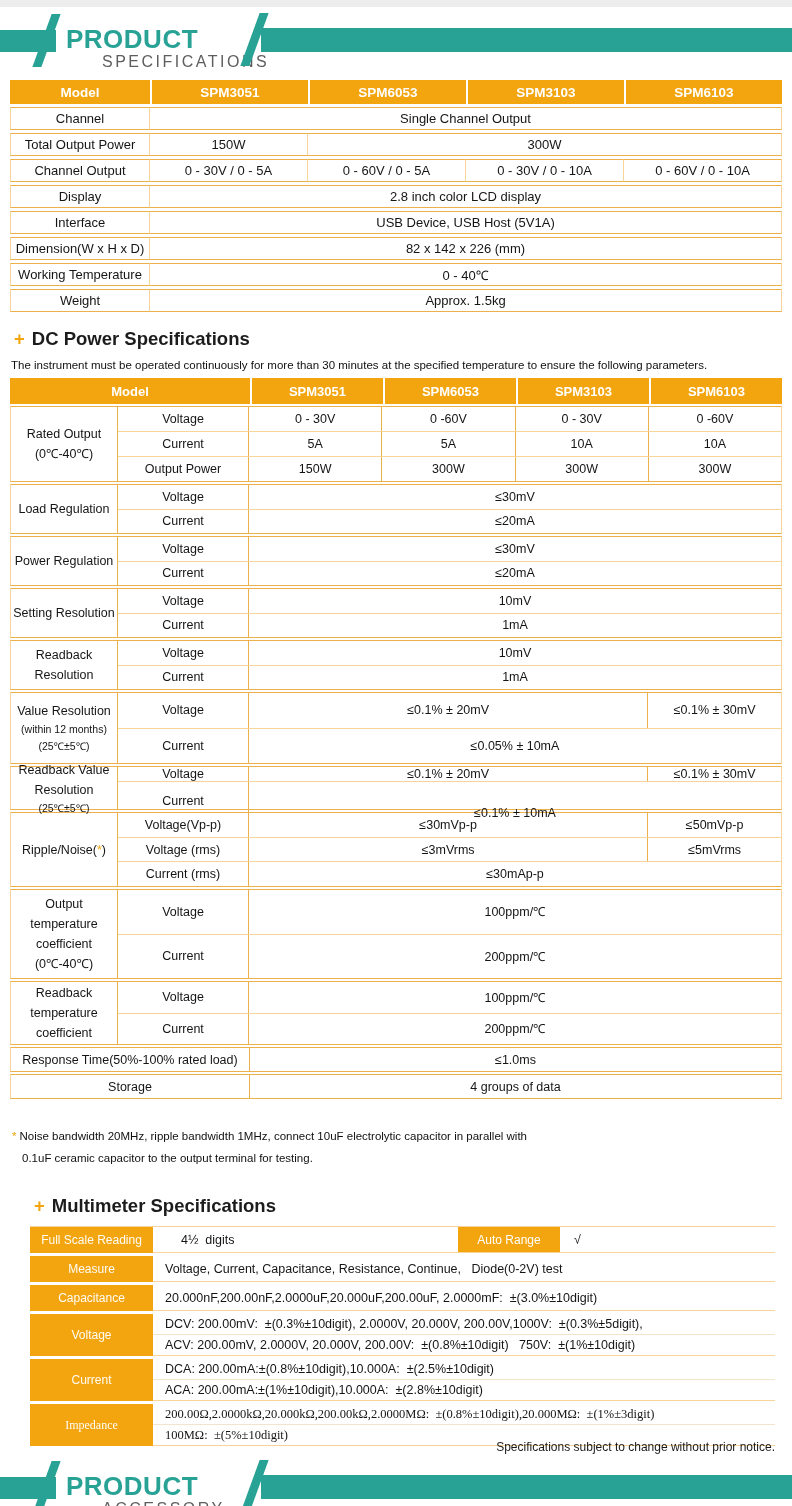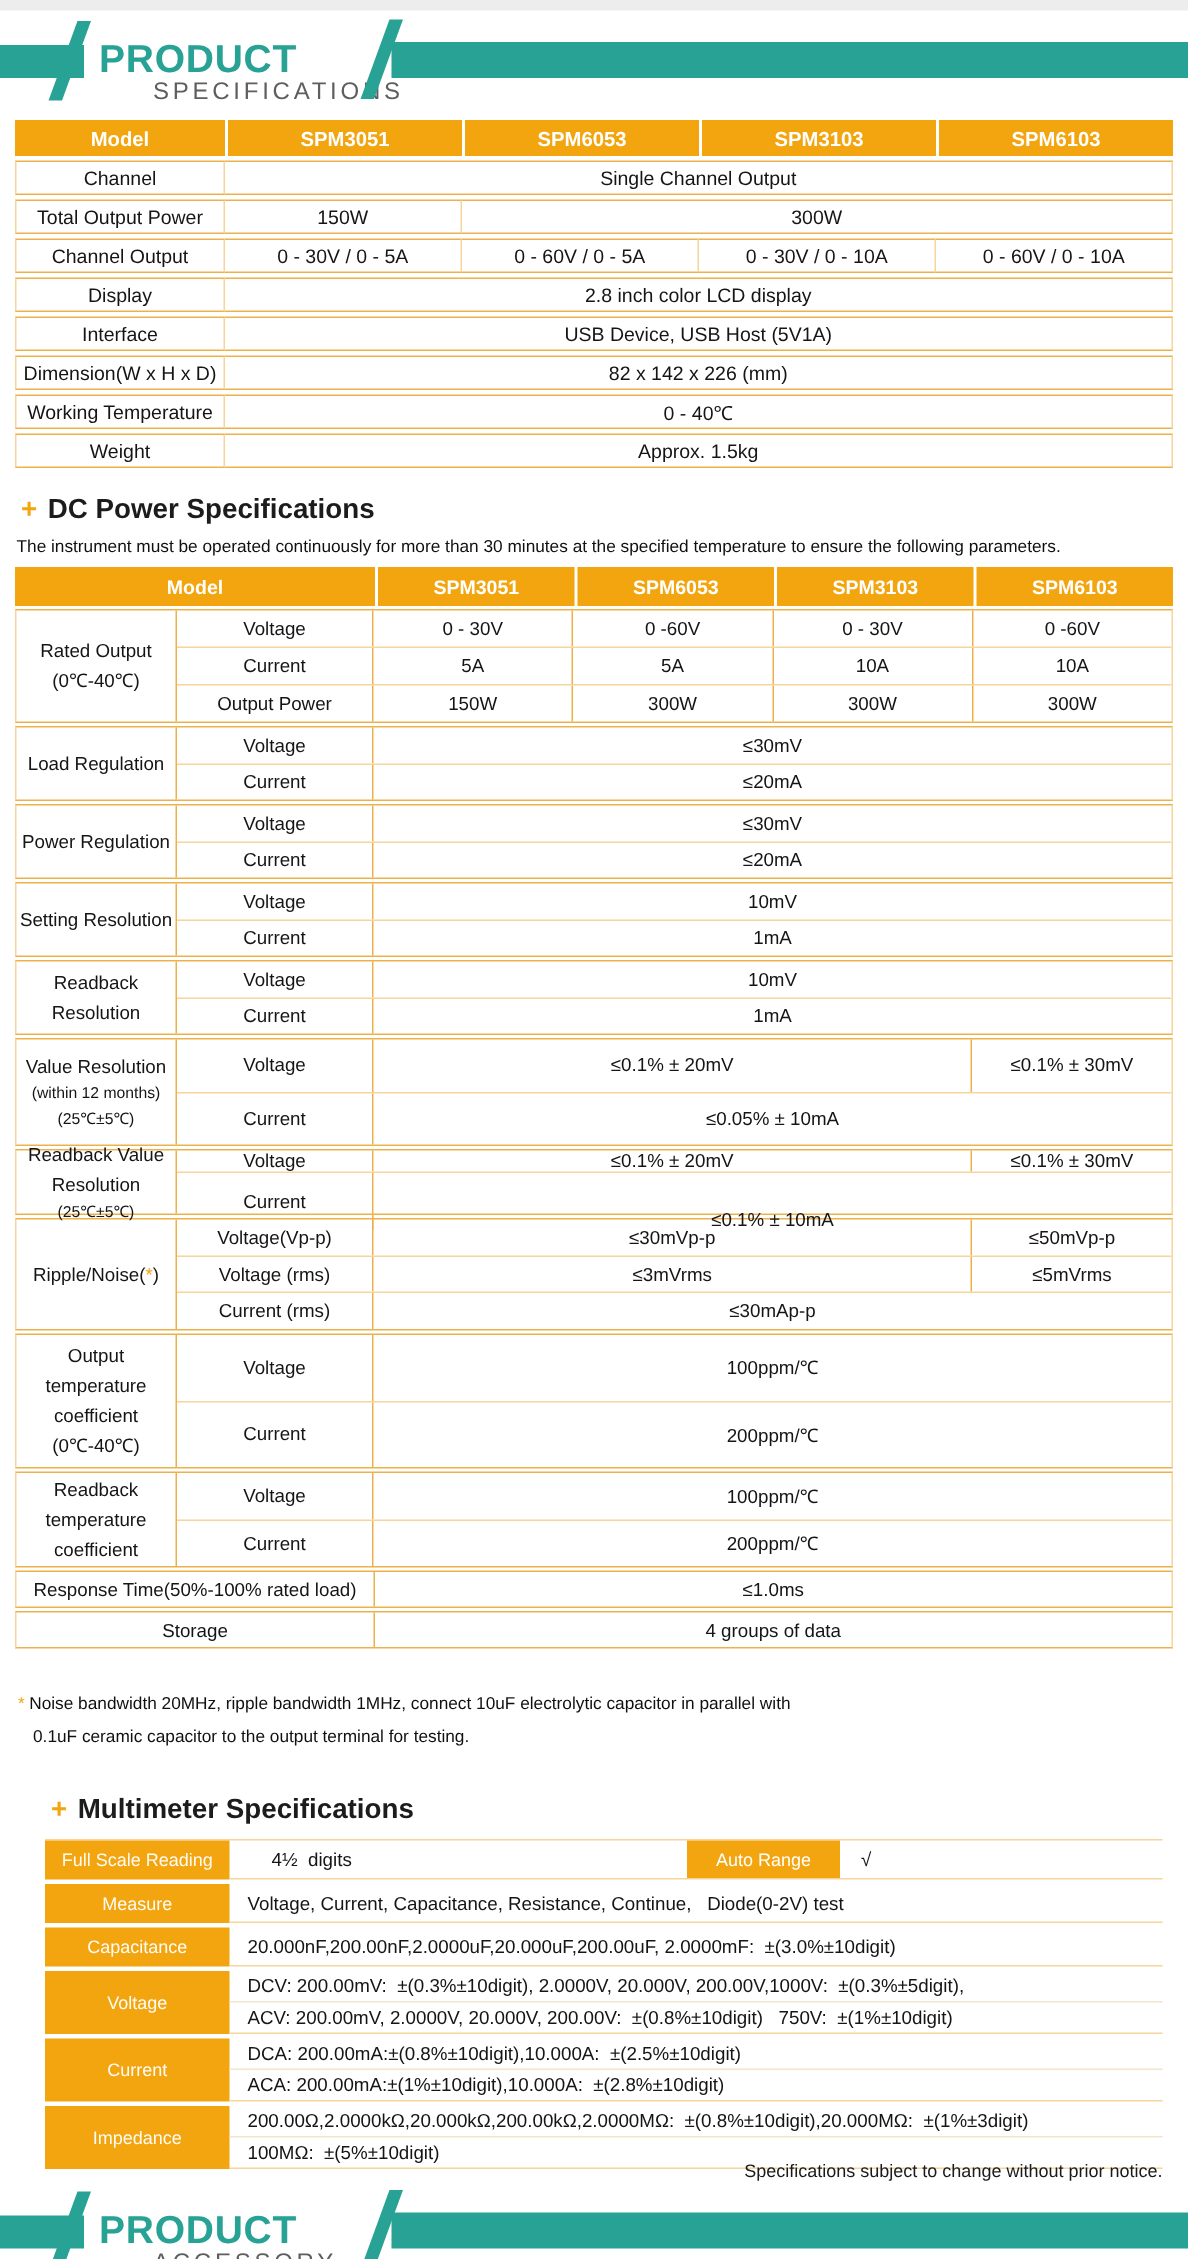--- a/index.html
+++ b/index.html
@@ -470,21 +470,21 @@
           <div class="mm-line">ACV: 200.00mV, 2.0000V, 20.000V, 200.00V:  ±(0.8%±10digit)   750V:  ±(1%±10digit)</div>
         </div>
       </div>
       <div class="mm-row" style="height: 42px;">
         <div class="mm-label">Current</div>
         <div class="mm-content">
           <div class="mm-line">DCA: 200.00mA:±(0.8%±10digit),10.000A:  ±(2.5%±10digit)</div>
           <div class="mm-line">ACA: 200.00mA:±(1%±10digit),10.000A:  ±(2.8%±10digit)</div>
         </div>
       </div>
-      <div class="mm-row" style="height: 42px;">
+      <div class="mm-row" style="height: 42px; font-family: Liberation Serif, serif;">
         <div class="mm-label">Impedance</div>
         <div class="mm-content">
           <div class="mm-line">200.00Ω,2.0000kΩ,20.000kΩ,200.00kΩ,2.0000MΩ:  ±(0.8%±10digit),20.000MΩ:  ±(1%±3digit)</div>
           <div class="mm-line">100MΩ:  ±(5%±10digit)</div>
         </div>
       </div>
     </div>
 
   <div id="disclaimer">Specifications subject to change without prior notice.</div>
 

